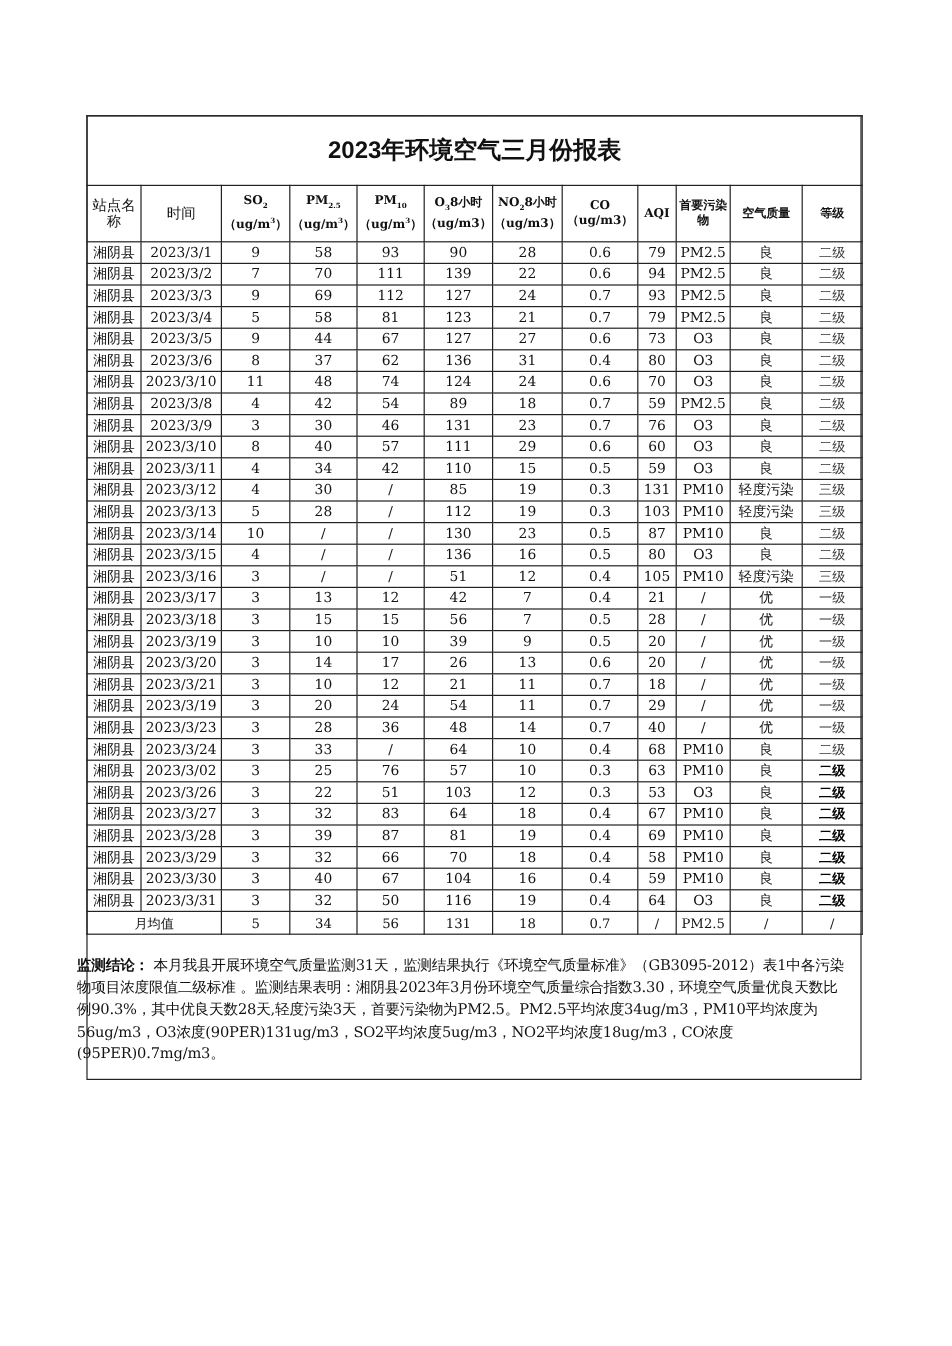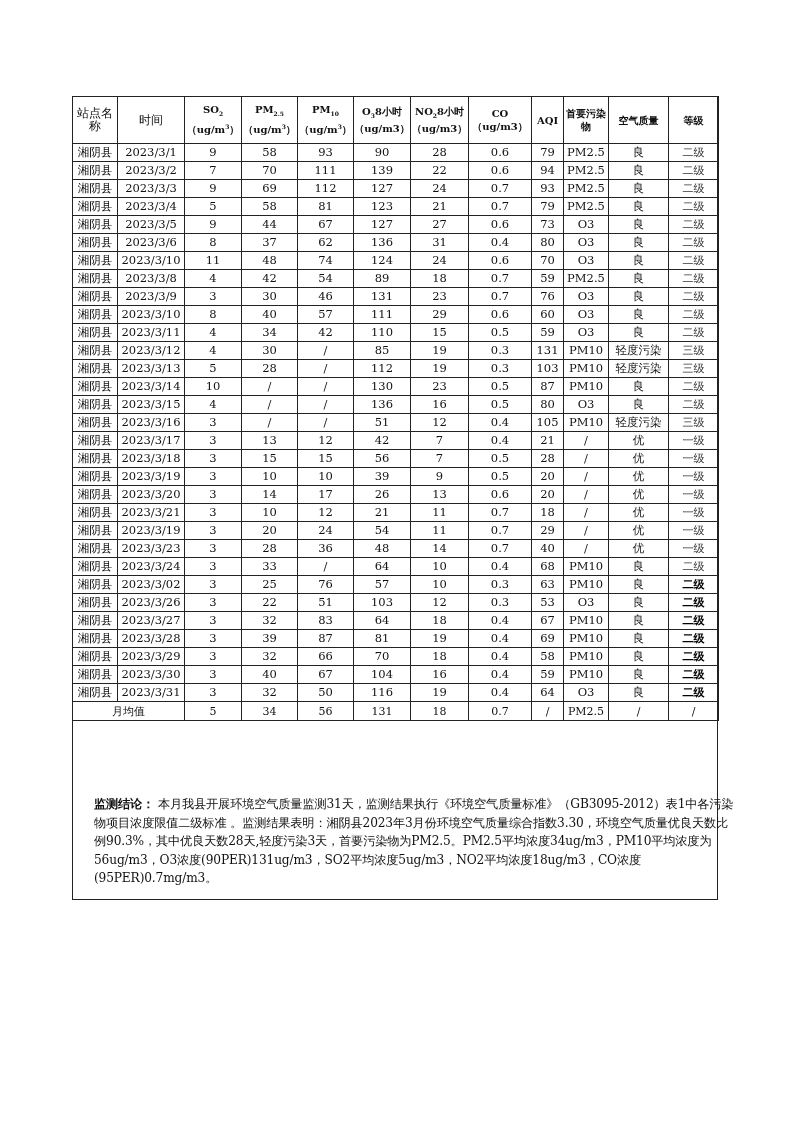--- a/index.html
+++ b/index.html
@@ -15,21 +15,21 @@
                 font-size: 20px; font-weight: bold; border-bottom: 1.5px solid #222 !important; }
   .hdr th { height: 46px; font-size: 10px; font-weight: bold; line-height: 13px; margin-left: 28px; }
   .hdr th.plain { font-weight: normal; font-size: 12px; }
   .hdr th.wrap { white-space: normal; }
   .hdr sub, .hdr sup { font-size: 6px; }
   tbody td { height: 17px; font-size: 11.5px; line-height: 17px; }
   tbody td.cn { font-size: 11.5px; }
   tbody td.lvl { font-size: 11px; color: #333; }
   tbody td.lvl.bold { font-weight: bold; color: #000; }
   tr.avg td { font-weight: normal; font-size: 11px; height: 18px; }
-  .conclusion { position: absolute; left: 94px; top: 795px; width: 640px;
+  .conclusion { position: absolute; left: 64px; top: 795px; width: 640px;
                 font-size: 12.2px; line-height: 18.6px; letter-spacing: -0.15px; }
   .conclusion .label { font-weight: bold; }
 </style>
 </head>
 <body>
 
 <div class="frame"></div>
 
 <table class="report">
   <colgroup>
@@ -40,20 +40,23 @@
     <col style="width:56px">
       <col style="width:57px">
       <col style="width:58px">
       <col style="width:63px">
     <col style="width:32px">
       <col style="width:45px">
       <col style="width:60px">
       <col style="width:50px">
   </colgroup>
   <thead>
+    <tr>
+      <th colspan="12" class="title-cell">2023年环境空气三月份报表</th>
+    </tr>
     <tr class="hdr">
       <th class="plain wrap">站点名称</th>
       <th class="plain">时间</th>
       <th>
         <span>SO</span><sub>2</sub><br>
         <span>（ug/m</span><sup>3</sup><span>）</span>
       </th>
       <th>
         <span>PM</span><sub>2.5</sub><br>
         <span>（ug/m</span><sup>3</sup><span>）</span>

